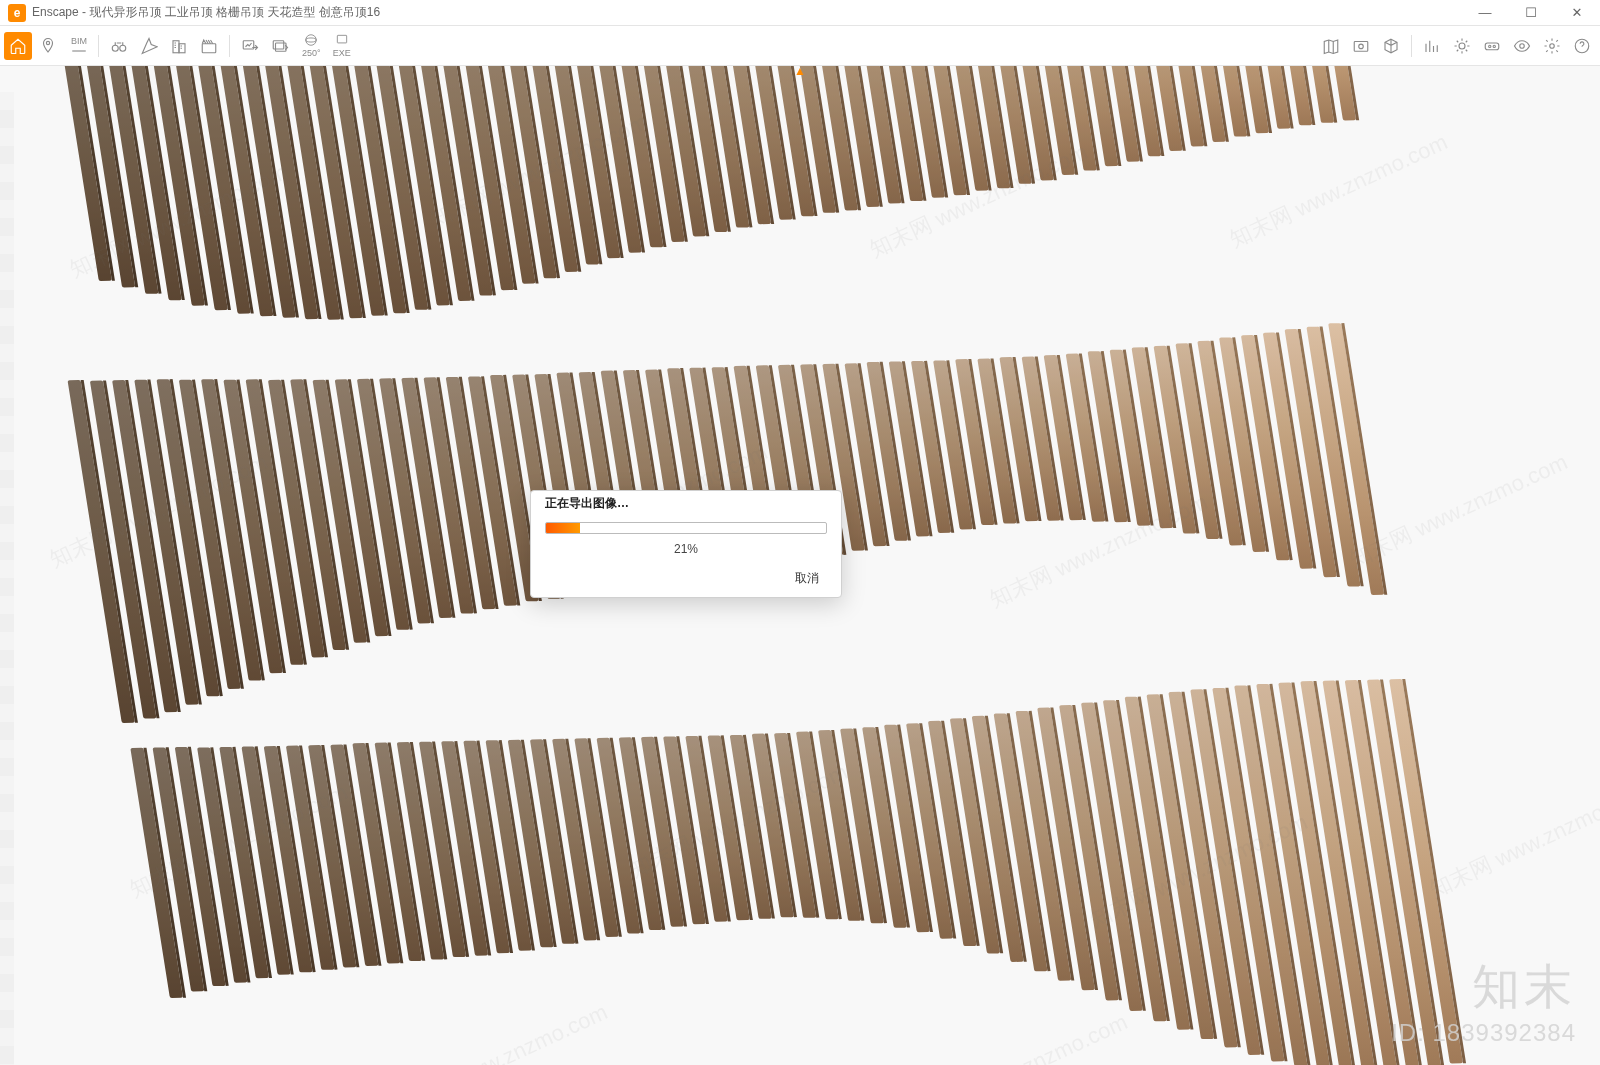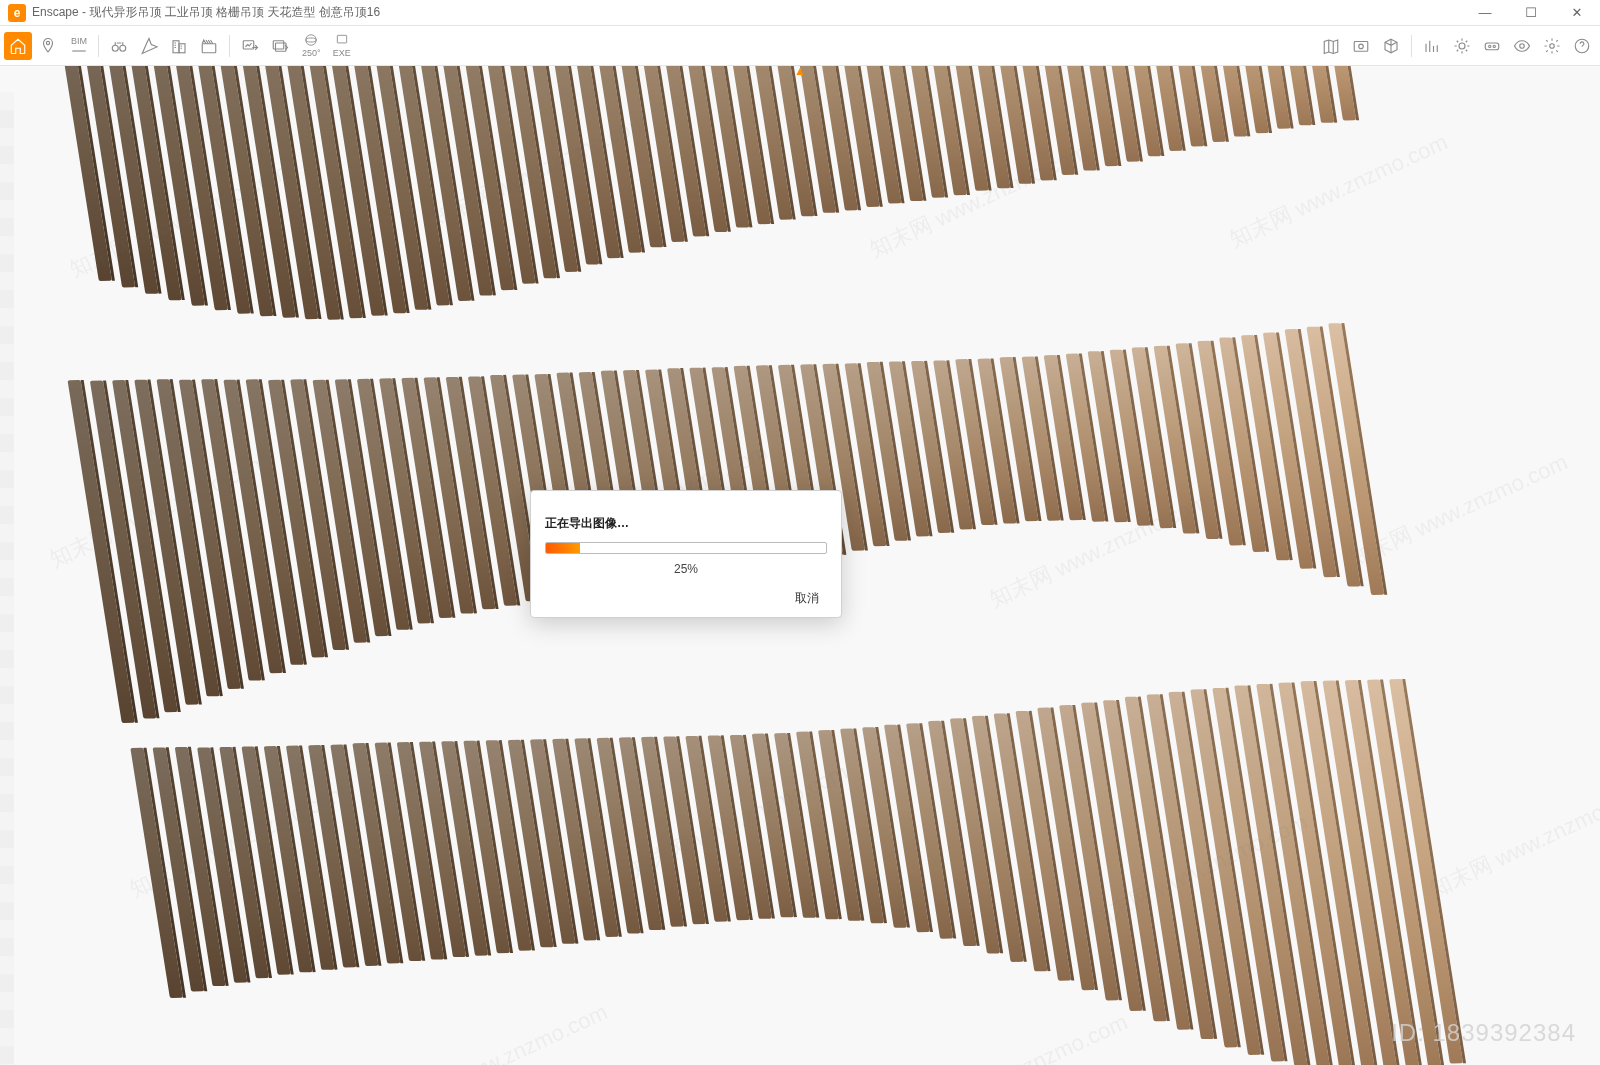--- a/index.html
+++ b/index.html
@@ -29,21 +29,21 @@
   .slat { position: absolute; background: linear-gradient(180deg, #dcc0a4 0%, #c9a885 40%, #b8936f 70%, #a07a58 100%); border-radius: 2px; }
   .slat:before { content:""; position:absolute; right:-3px; top:0; bottom:0; width:3px; background: linear-gradient(180deg,#9a7a5a,#7d5f44); }
 
   
   .wm { position: absolute; color: rgba(120,120,120,0.08); font-size: 22px; transform: rotate(-25deg); pointer-events: none; user-select: none; white-space: nowrap; }
   .wm-big { position: absolute; right: 24px; bottom: 18px; color: rgba(210,210,210,0.82); text-align: right; pointer-events: none; }
   .wm-big .l1 { font-size: 48px; font-weight: 300; letter-spacing: 4px; }
   .wm-big .l2 { font-size: 24px; letter-spacing: 1px; }
 
   
-  .dialog { position: absolute; top: 424px; left: 530px; width: 312px; background: #fff; border: 1px solid #d0d0d0; border-radius: 4px; box-shadow: 0 6px 24px rgba(0,0,0,0.18); padding: 24px 14px 10px; font-size: 12px; z-index: 100; }
+  .dialog { position: absolute; top: 424px; left: 530px; width: 312px; background: #fff; border: 1px solid #d0d0d0; border-radius: 4px; box-shadow: 0 6px 24px rgba(0,0,0,0.18); padding: 4px 14px 10px; font-size: 12px; z-index: 100; }
   .dialog .dlg-title { font-weight: bold; color: #222; margin-bottom: 10px; }
   .dialog .pbar { width: 100%; height: 12px; border: 1px solid #bbb; border-radius: 2px; overflow: hidden; background: #fff; position: relative; }
   .dialog .pbar .fill { height: 100%; width: 12%; background: linear-gradient(90deg,#ff5a00 0%, #ff9a00 100%); }
   .dialog .ptext { text-align: center; margin-top: 8px; color: #444; }
   .dialog .btnrow { text-align: right; margin-top: 14px; }
   .dialog .btnrow span { color: #333; cursor: pointer; padding: 4px 8px; }
 
   
   .sidestrip { position: absolute; left: 0; top: 26px; bottom: 0; width: 14px; background: repeating-linear-gradient(180deg,#f0f0f0 0, #f0f0f0 18px, #e6e6e6 18px, #e6e6e6 36px); opacity:.5; z-index:1;}
 </style>
@@ -399,25 +399,26 @@
         <div class="wm" style="left: 980px; top: 470px;">知末网 www.znzmo.com</div>
         <div class="wm" style="left: 1340px; top: 430px;">知末网 www.znzmo.com</div>
         <div class="wm" style="left: 120px; top: 760px;">知末网 www.znzmo.com</div>
         <div class="wm" style="left: 620px; top: 740px;">知末网 www.znzmo.com</div>
         <div class="wm" style="left: 1080px; top: 790px;">知末网 www.znzmo.com</div>
         <div class="wm" style="left: 1420px; top: 760px;">知末网 www.znzmo.com</div>
         <div class="wm" style="left: 380px; top: 980px;">知末网 www.znzmo.com</div>
         <div class="wm" style="left: 900px; top: 990px;">知末网 www.znzmo.com</div>
       </div>
     <div class="wm-big">
+      <div class="l1">知末</div>
       <div class="l2"><span>ID:</span> <span>1839392384</span></div>
     </div>
 
     <div class="dialog">
       <div class="dlg-title">正在导出图像…</div>
       <div class="pbar">
           <div class="fill" id="pfill" style="width: 12%;"></div>
         </div>
-      <div class="ptext">25%</div>
+      <div class="ptext">21%</div>
       <div class="btnrow"><span>取消</span></div>
     </div>
   </div>
 </div>
 
 </body></html>

